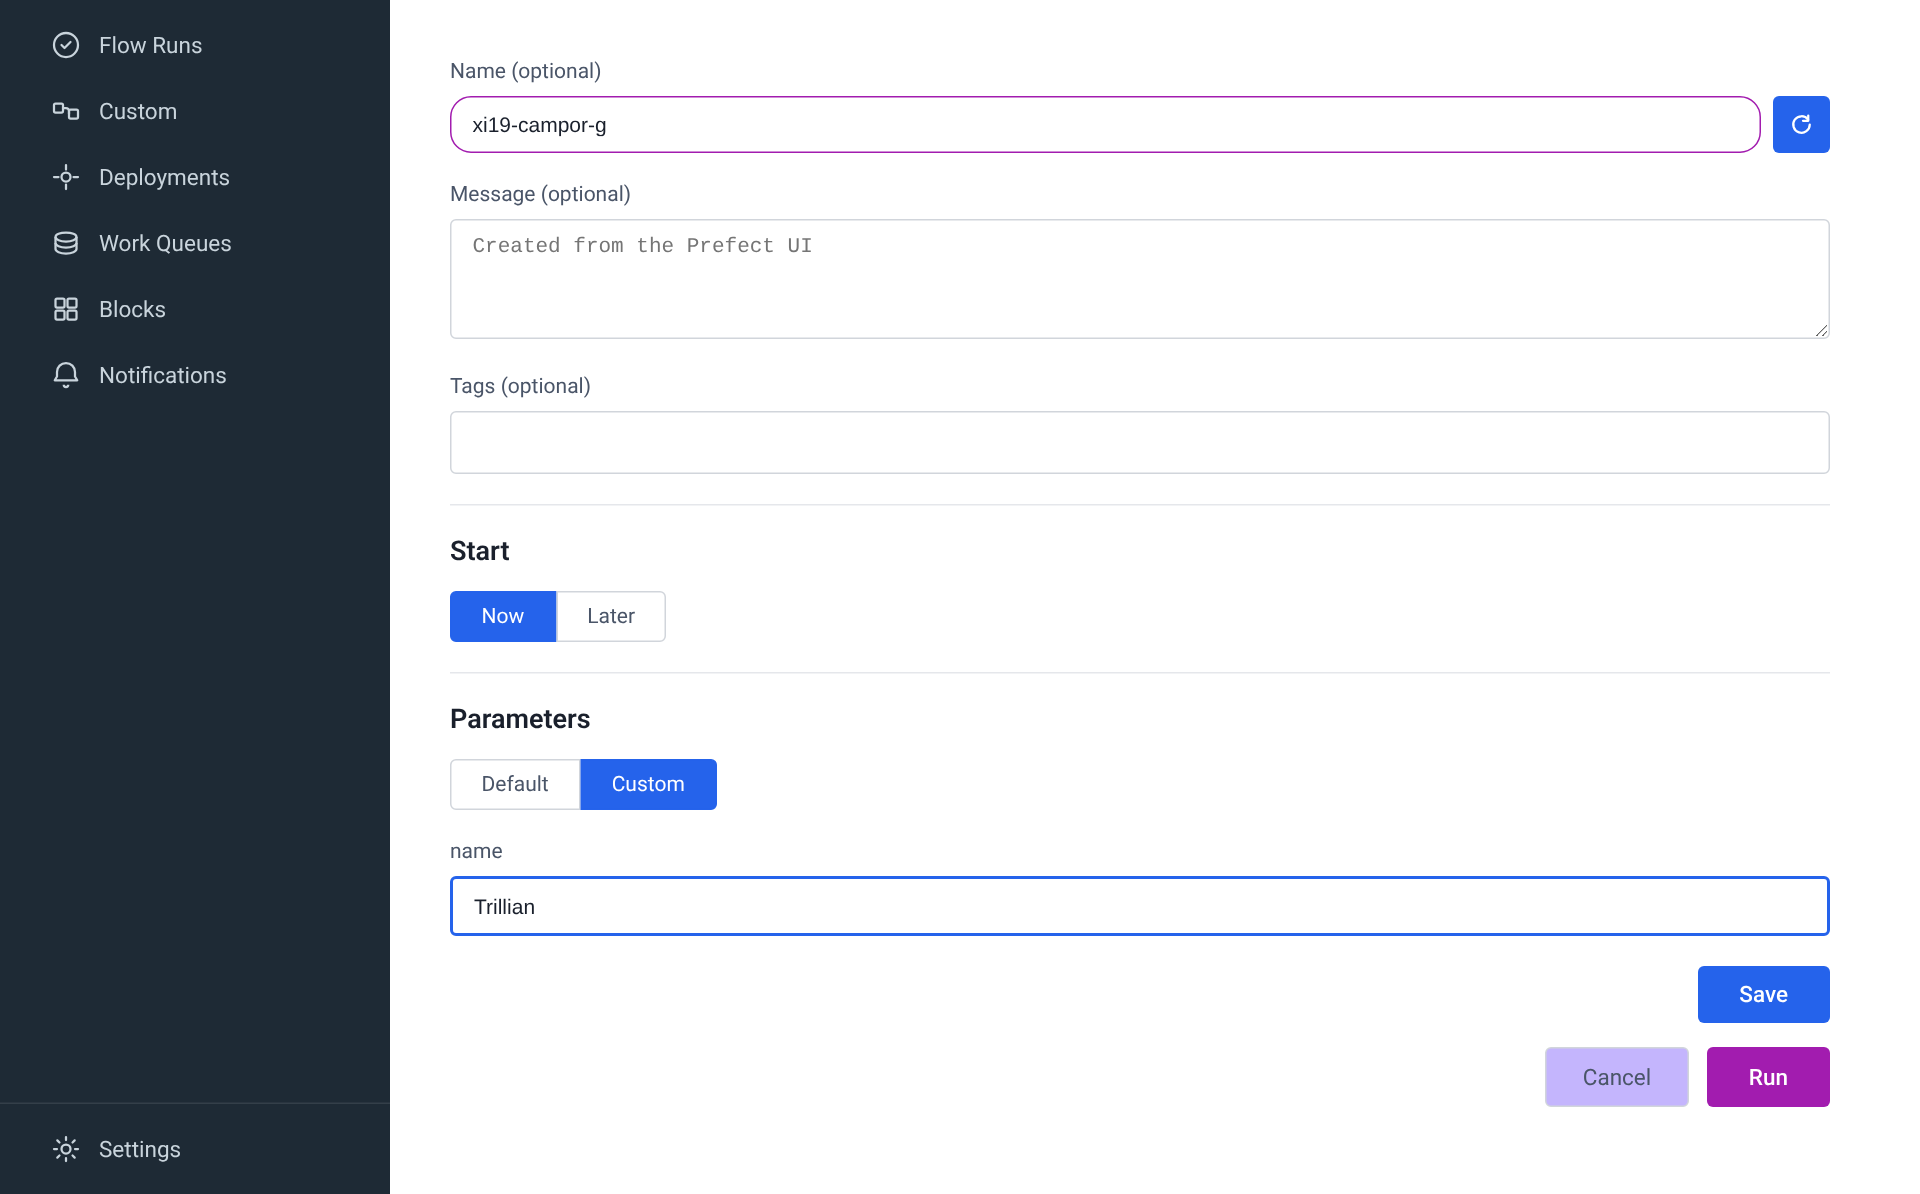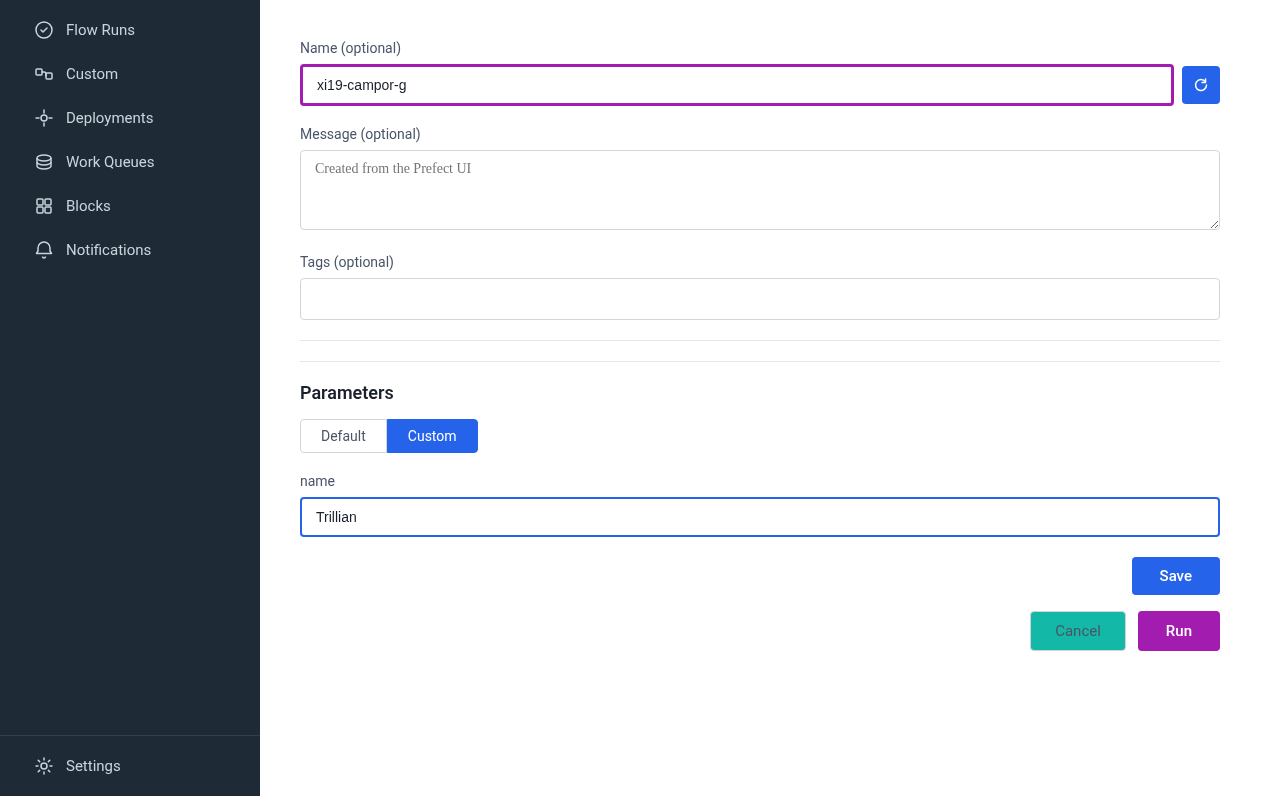--- a/index.html
+++ b/index.html
@@ -76,22 +76,22 @@
 
     .name-row {
       display: flex;
       align-items: center;
       gap: 8px;
     }
 
     .name-input {
       flex: 1;
       padding: 10px 14px;
-      border: 3px solid #a21caf;
-      border-radius: 4px;
+      border: 1px solid #a21caf;
+      border-radius: 14px;
       font-size: 14px;
       color: #1a202c;
       background: #fff;
       outline: none;
     }
 
     .refresh-btn {
       width: 38px;
       height: 38px;
       background: #2563eb;
@@ -108,21 +108,21 @@
     textarea.message-input {
       width: 100%;
       padding: 10px 14px;
       border: 1px solid #d1d5db;
       border-radius: 4px;
       font-size: 14px;
       color: #9ca3af;
       background: #fff;
       resize: vertical;
       height: 80px;
-      font-family: Liberation Serif, serif;
+      font-family: Liberation Mono, monospace;
       outline: none;
     }
 
     .tags-input {
       width: 100%;
       padding: 10px 14px;
       border: 1px solid #d1d5db;
       border-radius: 4px;
       font-size: 14px;
       background: #fff;
@@ -206,21 +206,21 @@
 
     .action-row {
       display: flex;
       justify-content: flex-end;
       gap: 12px;
       margin-top: 8px;
     }
 
     .cancel-btn {
       padding: 10px 24px;
-      background: #14b8a6;
+      background: #c4b5fd;
       color: #4a5568;
       border: 1px solid #d1d5db;
       border-radius: 4px;
       font-size: 15px;
       cursor: pointer;
       font-family: inherit;
     }
 
     .run-btn {
       padding: 10px 28px;
@@ -343,20 +343,27 @@
       <textarea class="message-input" placeholder="Created from the Prefect UI" style=""></textarea>
     </div>
 
     <div class="field-group">
       <div class="field-label">Tags (optional)</div>
       <input type="text" class="tags-input" style="">
     </div>
 
     <hr class="divider">
 
+    <div class="field-group">
+      <div class="section-title">Start</div>
+      <div class="toggle-group">
+        <button class="toggle-btn active">Now</button>
+        <button class="toggle-btn">Later</button>
+      </div>
+    </div>
 
     <hr class="divider">
 
     <div class="field-group">
       <div class="section-title">Parameters</div>
       <div class="toggle-group">
         <button class="toggle-btn">Default</button>
         <button class="toggle-btn active">Custom</button>
       </div>
     </div>

